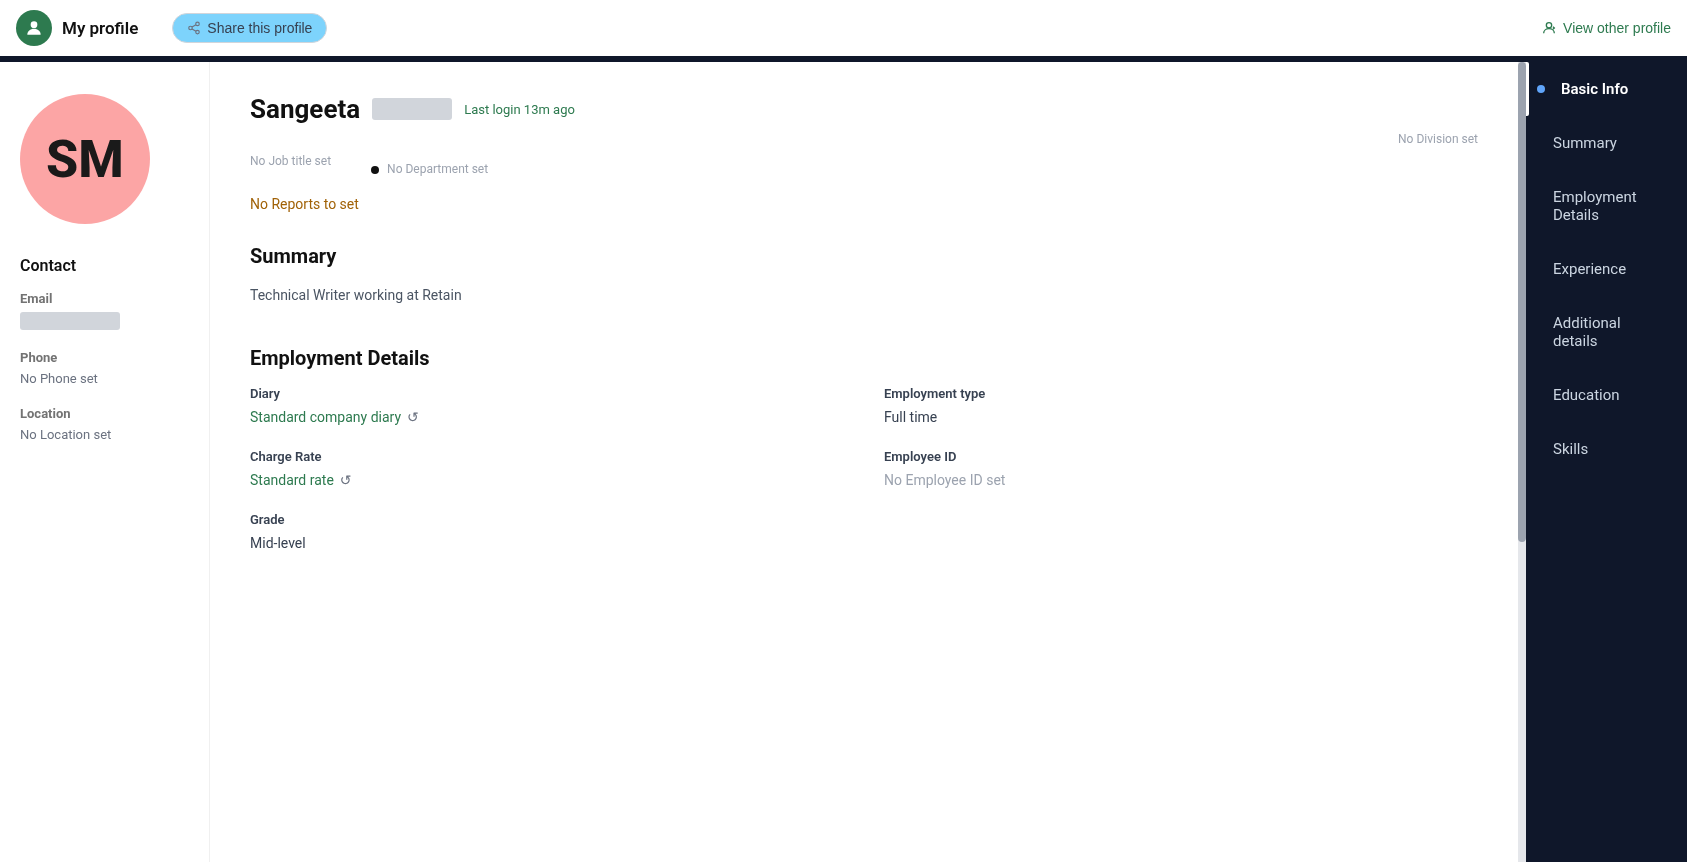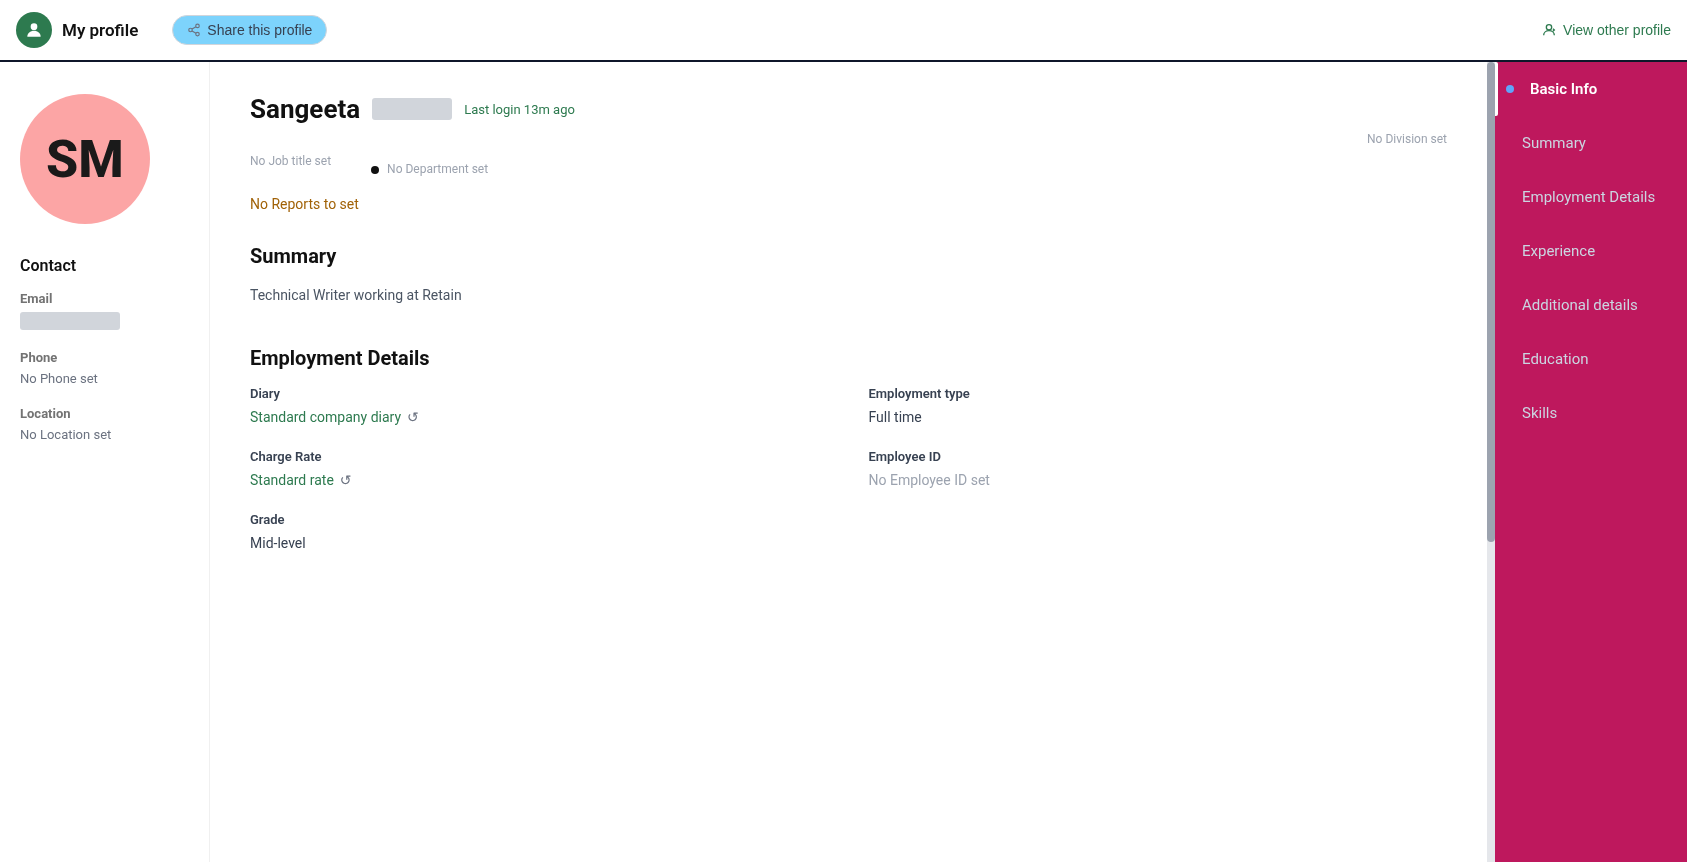--- a/index.html
+++ b/index.html
@@ -1,21 +1,21 @@
 <!DOCTYPE html>
 <html><head>
   <meta charset="utf-8">
   <style>
     * { box-sizing: border-box; margin: 0; padding: 0; }
     body { font-family: -apple-system, BlinkMacSystemFont, 'Segoe UI', Roboto, sans-serif; background: #fff; display: flex; flex-direction: column; height: 862px; overflow: hidden; }
 
     
     .topbar {
       display: flex; align-items: center; padding: 0 16px; height: 62px;
-      border-bottom: 2px solid #0f172a; background: #fff; flex-shrink: 0;
+      border-bottom: 6px solid #0f172a; background: #fff; flex-shrink: 0;
       position: relative; z-index: 10;
     }
     .topbar-left { display: flex; align-items: center; gap: 10px; }
     .topbar-avatar-icon {
       width: 36px; height: 36px; border-radius: 50%; background: #2d7a4f;
       display: flex; align-items: center; justify-content: center; color: #fff; font-size: 18px;
     }
     .topbar-title { font-size: 17px; font-weight: 600; color: #111; }
     .share-btn {
       display: flex; align-items: center; gap: 6px;
@@ -79,21 +79,21 @@
     .emp-field-value.muted { color: #9ca3af; font-size: 14px; }
     .history-icon { font-size: 14px; color: #6b7280; cursor: pointer; }
 
     
     .content-area::-webkit-scrollbar { width: 8px; }
     .content-area::-webkit-scrollbar-track { background: #f1f1f1; }
     .content-area::-webkit-scrollbar-thumb { background: #c1c1c1; border-radius: 4px; }
 
     
     .right-nav {
-      width: 192px; flex-shrink: 0; background: #be185d; padding: 0;
+      width: 161px; flex-shrink: 0; background: #0f172a; padding: 0;
       display: flex; flex-direction: column;
     }
     .right-nav-item {
       padding: 18px 24px; font-size: 15px; color: #cbd5e1; cursor: pointer;
       border-left: 3px solid transparent; position: relative;
       transition: background 0.15s;
     }
     .right-nav-item.active { color: #fff; font-weight: 600; border-left: 3px solid transparent; }
     .right-nav-item.active::before {
       content: ''; position: absolute; left: -3px; top: 0; bottom: 0;

